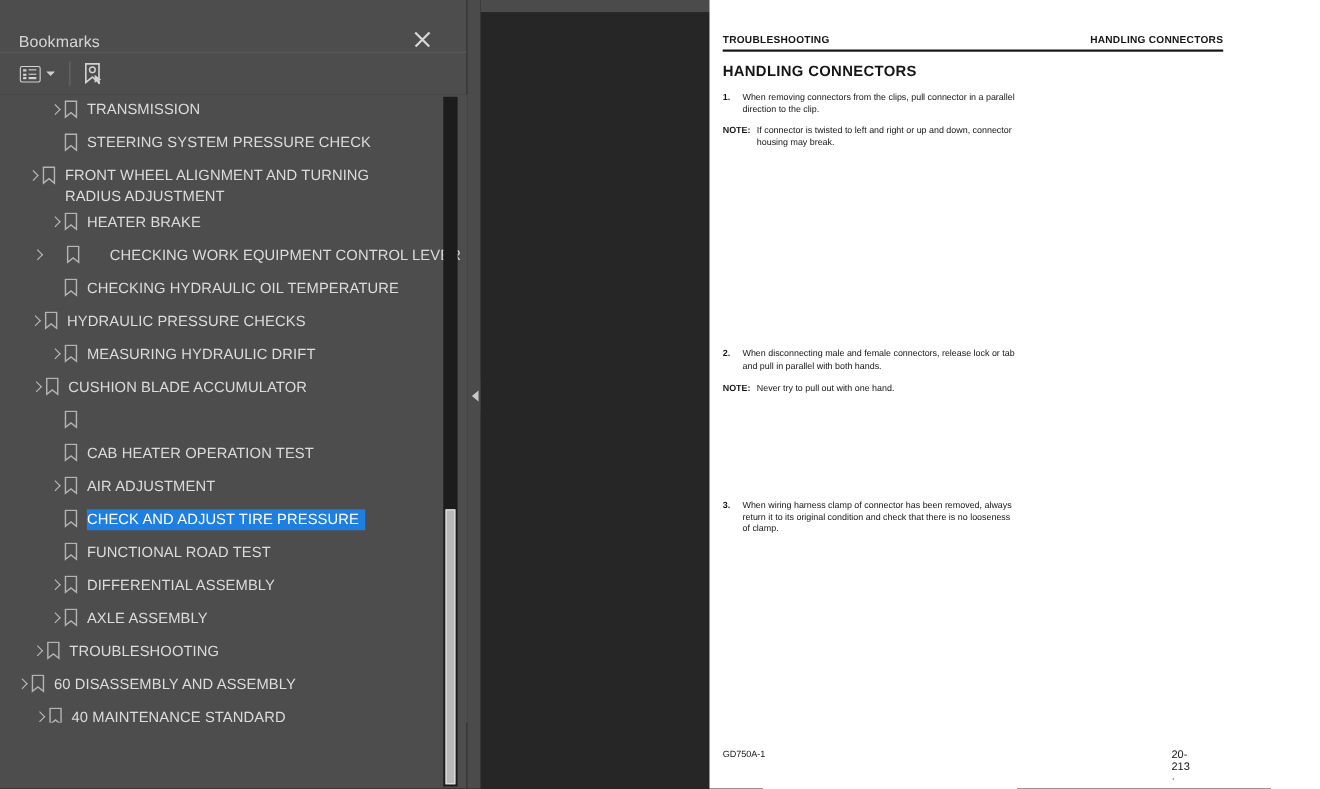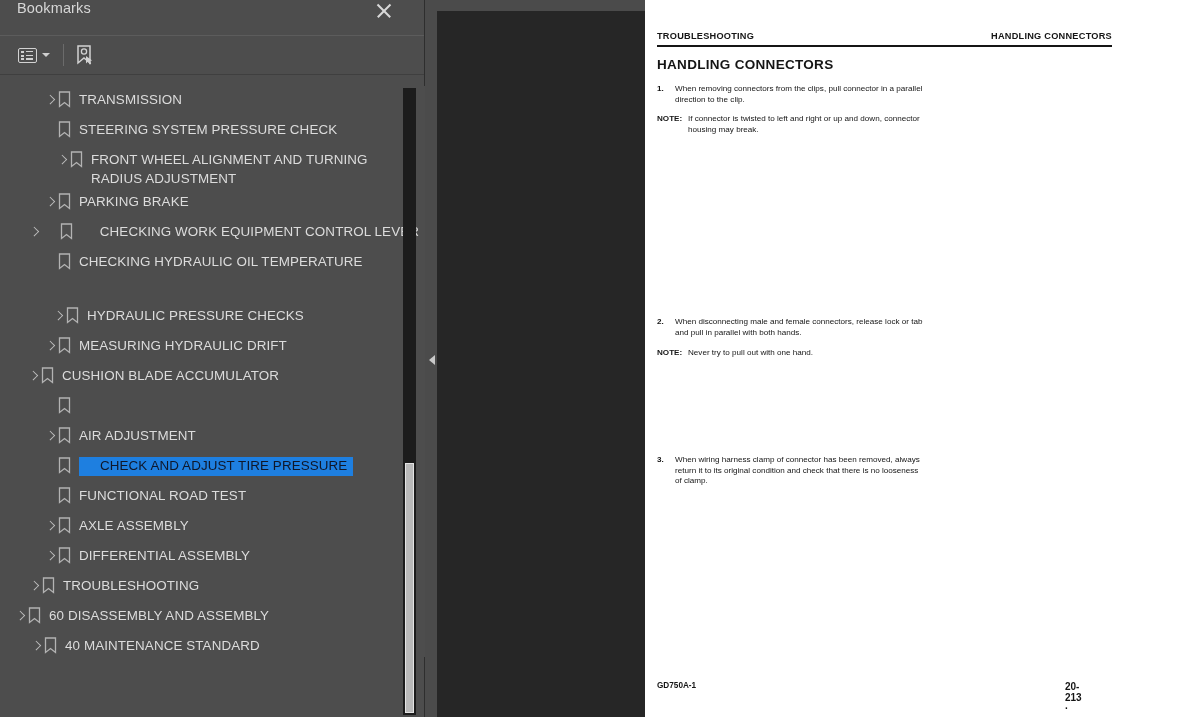--- a/index.html
+++ b/index.html
@@ -13,22 +13,22 @@
 
   
   #bookmarks-panel {
     position: absolute; left: 0; top: 0;
     width: 425px; height: 717px;
     background: #4d4d4d;
     border-right: 1px solid #2e2e2e;
   }
   .panel-header {
     position: relative;
-    height: 36px;
-    display: flex; align-items: flex-start;
+    height: 48px;
+    display: flex; align-items: flex-end;
     padding: 0 12px 0 17px;
     border-bottom: 1px solid #5c5c5c;
   }
   .panel-title {
     color: #d6d6d6;
     font-size: 14.5px;
     letter-spacing: .15px;
     flex: 1;
   }
   .close-btn {
@@ -123,23 +123,22 @@
   .bm-label {
     font-size: 13.4px;
     color: #dcdcdc;
     line-height: 18.5px;
     letter-spacing: .1px;
     white-space: pre-line;
     padding-right: 6px;
   }
   .bm-row.selected .bm-label {
     background: #1e7fe0;
-    color: #0f172a;
+    color: #ffffff;
     display: inline-block;
-    padding-left: 21px;
   }
 
   
   #panel-scroll-track {
     position: absolute;
     right: 8px; top: 88px;
     width: 13px; height: 627px;
     background: #1c1c1c;
   }
   #panel-scroll-thumb {
@@ -238,21 +237,21 @@
     line-height: 10.6px;
     width: 268px;
   }
   .note-item .nt { position: absolute; left: 0; top: 0; font-weight: bold; }
   .note-item .txt { display: block; padding-left: 31px; }
 
   .footer-l, .footer-r {
     position: absolute;
     top: 681px;
     font-size: 8.2px;
-    font-weight: bold;
+    font-weight: normal;
   }
   .footer-l { left: 257px; }
   .footer-r { left: 665px; font-size: 10px; }
 </style>
 </head>
 <body>
 
 <div id="app">
 
   <div id="bookmarks-panel">
@@ -303,58 +302,58 @@
         </div>
         <div class="bm-row" style="padding-left: 44px;">
           <span class="twisty"></span>
           <span class="bm-flag">
             <svg width="13" height="17" viewBox="0 0 13 17">
               <path d="M1.5 1 H11.5 V15.5 L6.5 11.5 L1.5 15.5 Z" fill="none" stroke="#b3b3b3" stroke-width="1.3"></path>
             </svg>
           </span>
           <span class="bm-label">STEERING SYSTEM PRESSURE CHECK</span>
         </div>
-        <div class="bm-row" style="padding-left: 24px; margin-left: 32px;">
+        <div class="bm-row" style="padding-left: 24px;">
           <span class="twisty has"></span>
           <span class="bm-flag">
             <svg width="13" height="17" viewBox="0 0 13 17">
               <path d="M1.5 1 H11.5 V15.5 L6.5 11.5 L1.5 15.5 Z" fill="none" stroke="#b3b3b3" stroke-width="1.3"></path>
             </svg>
           </span>
           <span class="bm-label">FRONT WHEEL ALIGNMENT AND TURNING
 RADIUS ADJUSTMENT</span>
         </div>
         <div class="bm-row" style="padding-left: 44px;">
           <span class="twisty has"></span>
           <span class="bm-flag">
             <svg width="13" height="17" viewBox="0 0 13 17">
               <path d="M1.5 1 H11.5 V15.5 L6.5 11.5 L1.5 15.5 Z" fill="none" stroke="#b3b3b3" stroke-width="1.3"></path>
             </svg>
           </span>
-          <span class="bm-label">PARKING BRAKE</span>
+          <span class="bm-label">HEATER BRAKE</span>
         </div>
         <div class="bm-row" style="padding-left: 28px; justify-content: space-between;">
           <span class="twisty has"></span>
           <span class="bm-flag">
             <svg width="13" height="17" viewBox="0 0 13 17">
               <path d="M1.5 1 H11.5 V15.5 L6.5 11.5 L1.5 15.5 Z" fill="none" stroke="#b3b3b3" stroke-width="1.3"></path>
             </svg>
           </span>
           <span class="bm-label">CHECKING WORK EQUIPMENT CONTROL LEVER</span>
         </div>
         <div class="bm-row" style="padding-left: 44px;">
           <span class="twisty"></span>
           <span class="bm-flag">
             <svg width="13" height="17" viewBox="0 0 13 17">
               <path d="M1.5 1 H11.5 V15.5 L6.5 11.5 L1.5 15.5 Z" fill="none" stroke="#b3b3b3" stroke-width="1.3"></path>
             </svg>
           </span>
           <span class="bm-label">CHECKING HYDRAULIC OIL TEMPERATURE</span>
         </div>
-        <div class="bm-row" style="padding-left: 52px; margin-top: 24px;">
+        <div class="bm-row" style="padding-left: 26px;">
           <span class="twisty has"></span>
           <span class="bm-flag">
             <svg width="13" height="17" viewBox="0 0 13 17">
               <path d="M1.5 1 H11.5 V15.5 L6.5 11.5 L1.5 15.5 Z" fill="none" stroke="#b3b3b3" stroke-width="1.3"></path>
             </svg>
           </span>
           <span class="bm-label">HYDRAULIC PRESSURE CHECKS</span>
         </div>
         <div class="bm-row" style="padding-left: 44px;">
           <span class="twisty has"></span>
@@ -374,20 +373,29 @@
           </span>
           <span class="bm-label">CUSHION BLADE ACCUMULATOR</span>
         </div>
         <div class="bm-row" style="padding-left: 44px;">
           <span class="twisty"></span>
           <span class="bm-flag">
             <svg width="13" height="17" viewBox="0 0 13 17">
               <path d="M1.5 1 H11.5 V15.5 L6.5 11.5 L1.5 15.5 Z" fill="none" stroke="#b3b3b3" stroke-width="1.3"></path>
             </svg>
           </span>
+        </div>
+        <div class="bm-row" style="padding-left: 44px;">
+          <span class="twisty"></span>
+          <span class="bm-flag">
+            <svg width="13" height="17" viewBox="0 0 13 17">
+              <path d="M1.5 1 H11.5 V15.5 L6.5 11.5 L1.5 15.5 Z" fill="none" stroke="#b3b3b3" stroke-width="1.3"></path>
+            </svg>
+          </span>
+          <span class="bm-label">CAB HEATER OPERATION TEST</span>
         </div>
         <div class="bm-row" style="padding-left: 44px;">
           <span class="twisty has"></span>
           <span class="bm-flag">
             <svg width="13" height="17" viewBox="0 0 13 17">
               <path d="M1.5 1 H11.5 V15.5 L6.5 11.5 L1.5 15.5 Z" fill="none" stroke="#b3b3b3" stroke-width="1.3"></path>
             </svg>
           </span>
           <span class="bm-label">AIR ADJUSTMENT</span>
         </div>
@@ -409,30 +417,30 @@
           </span>
           <span class="bm-label">FUNCTIONAL ROAD TEST</span>
         </div>
         <div class="bm-row" style="padding-left: 44px;">
           <span class="twisty has"></span>
           <span class="bm-flag">
             <svg width="13" height="17" viewBox="0 0 13 17">
               <path d="M1.5 1 H11.5 V15.5 L6.5 11.5 L1.5 15.5 Z" fill="none" stroke="#b3b3b3" stroke-width="1.3"></path>
             </svg>
           </span>
+          <span class="bm-label">DIFFERENTIAL ASSEMBLY</span>
+        </div>
+        <div class="bm-row" style="padding-left: 44px;">
+          <span class="twisty has"></span>
+          <span class="bm-flag">
+            <svg width="13" height="17" viewBox="0 0 13 17">
+              <path d="M1.5 1 H11.5 V15.5 L6.5 11.5 L1.5 15.5 Z" fill="none" stroke="#b3b3b3" stroke-width="1.3"></path>
+            </svg>
+          </span>
           <span class="bm-label">AXLE ASSEMBLY</span>
-        </div>
-        <div class="bm-row" style="padding-left: 44px;">
-          <span class="twisty has"></span>
-          <span class="bm-flag">
-            <svg width="13" height="17" viewBox="0 0 13 17">
-              <path d="M1.5 1 H11.5 V15.5 L6.5 11.5 L1.5 15.5 Z" fill="none" stroke="#b3b3b3" stroke-width="1.3"></path>
-            </svg>
-          </span>
-          <span class="bm-label">DIFFERENTIAL ASSEMBLY</span>
         </div>
         <div class="bm-row" style="padding-left: 28px;">
           <span class="twisty has"></span>
           <span class="bm-flag">
             <svg width="13" height="17" viewBox="0 0 13 17">
               <path d="M1.5 1 H11.5 V15.5 L6.5 11.5 L1.5 15.5 Z" fill="none" stroke="#b3b3b3" stroke-width="1.3"></path>
             </svg>
           </span>
           <span class="bm-label">TROUBLESHOOTING</span>
         </div>

